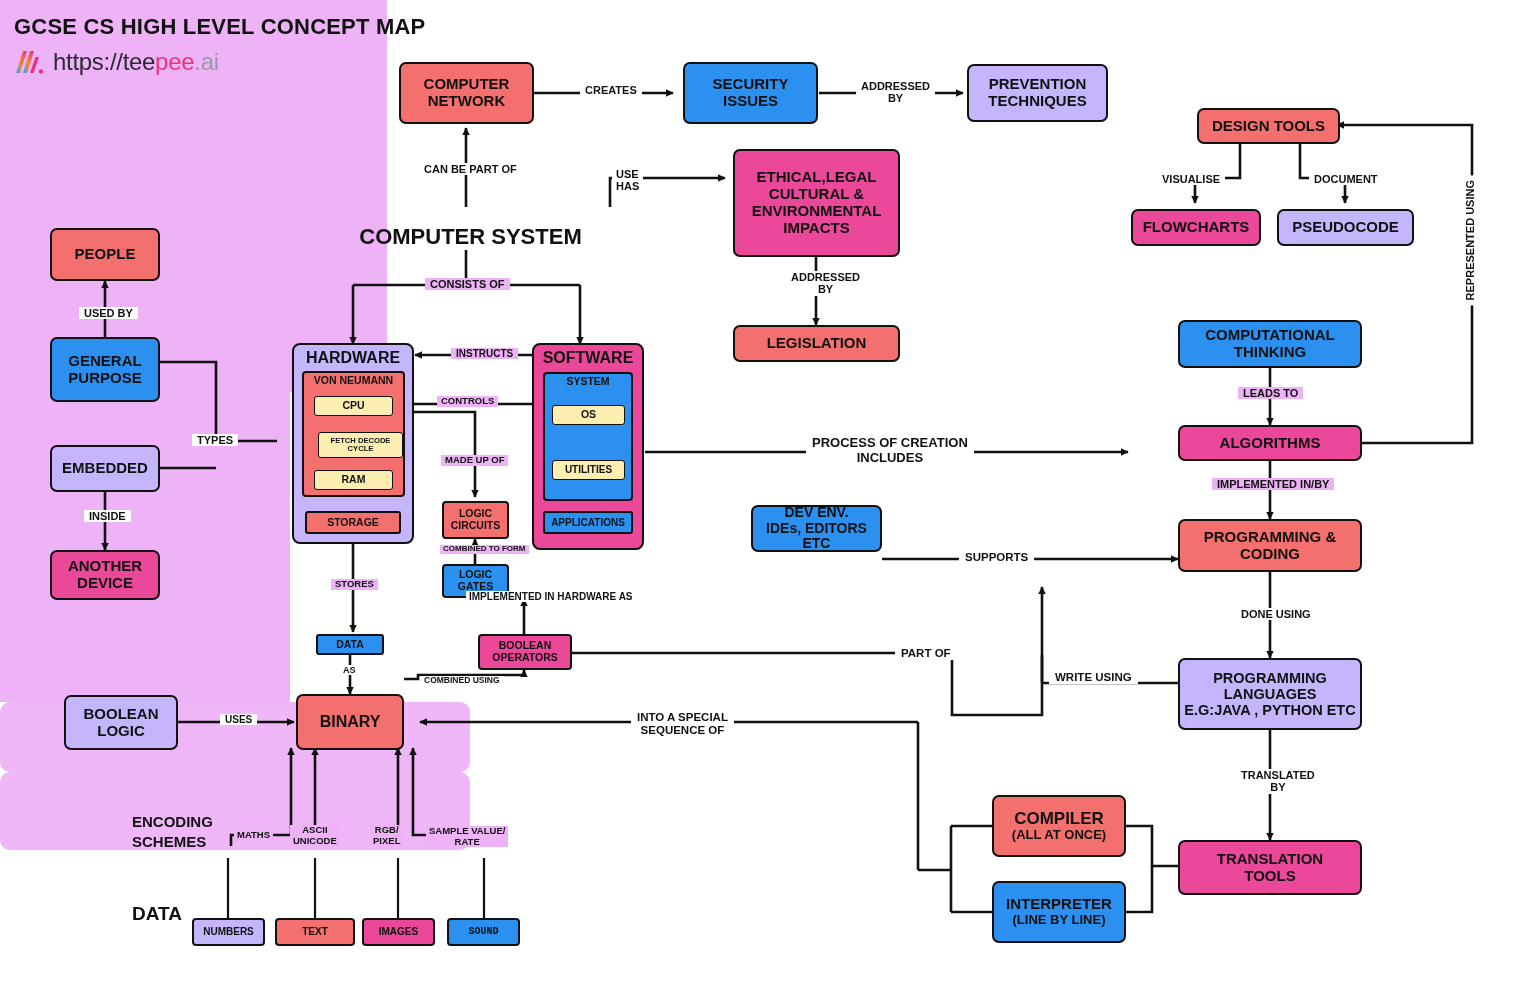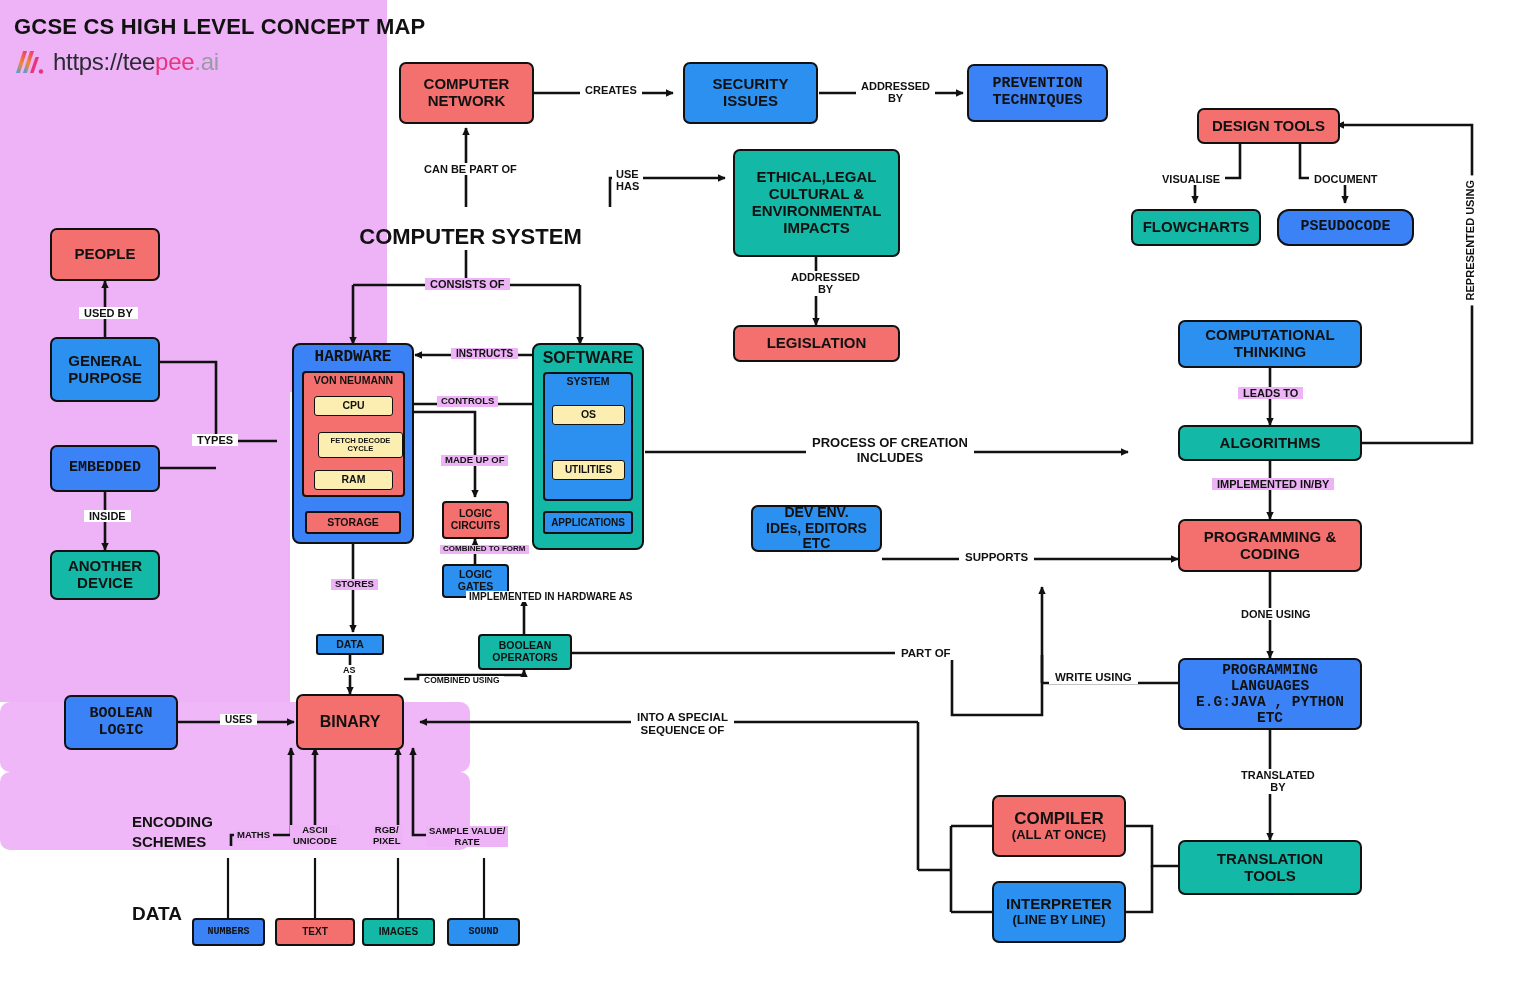--- a/index.html
+++ b/index.html
@@ -14,22 +14,22 @@
   #logo .url{font-size:24px;letter-spacing:-.3px;color:#3c3c45;white-space:nowrap;}
   #logo .url .b1{color:#2a2a33;}
   #logo .url .b2{color:#e8337f;}
   #logo .url .b3{color:#9a9aa6;}
   
   .node{position:absolute;box-sizing:border-box;border:2.5px solid #111;border-radius:7px;
         display:flex;align-items:center;justify-content:center;text-align:center;
         font-weight:bold;line-height:1.12;color:#111;padding:2px 4px;}
   .red{background:#f4706e;}
   .blue{background:#2b90f0;}
-  .green{background:#3b82f6;font-family:Liberation Mono, monospace;}
-  .yellow{background:#14b8a6;}
+  .green{background:#c4b5fd;}
+  .yellow{background:#ec4899;}
   .cream{background:#fbeeb0;}
   .violetzone{background:#eeb3f6;border:none;border-radius:0;}
   .violetband{background:#efb7f7;border:none;border-radius:10px;}
   .zonetitle{position:absolute;font-weight:bold;color:#111;}
   .lbl{position:absolute;font-weight:bold;color:#111;text-align:center;
        line-height:1.12;background:#ffffff;white-space:pre;}
   .lbl.onviolet{background:#eeb3f6;}
   .lbl.nobg{background:transparent;}
   .vert{writing-mode:vertical-rl;transform:rotate(180deg);}
 </style>
@@ -175,21 +175,21 @@
 
   <div class="node red" style="left:399px;top:62px;width:135px;height:62px;font-size:15px;white-space:pre-line;">COMPUTER
 NETWORK</div>
   <div class="node blue" style="left:683px;top:62px;width:135px;height:62px;font-size:15px;white-space:pre-line;">SECURITY
 ISSUES</div>
   <div class="node green" style="left:967px;top:64px;width:141px;height:58px;font-size:15px;white-space:pre-line;">PREVENTION
 TECHNIQUES</div>
 
   <div class="node red" style="left:1197px;top:108px;width:143px;height:36px;font-size:15px;">DESIGN TOOLS</div>
   <div class="node yellow" style="left:1131px;top:209px;width:130px;height:37px;font-size:15px;">FLOWCHARTS</div>
-  <div class="node green" style="left:1277px;top:209px;width:137px;height:37px;font-size:15px;border-radius:12px;">PSEUDOCODE</div>
+  <div class="node green" style="left:1277px;top:209px;width:137px;height:37px;font-size:15px;">PSEUDOCODE</div>
 
   <div class="node yellow" style="left:733px;top:149px;width:167px;height:108px;font-size:15px;white-space:pre-line;">ETHICAL,LEGAL
 CULTURAL &amp;
 ENVIRONMENTAL
 IMPACTS</div>
   <div class="node red" style="left:733px;top:325px;width:167px;height:37px;font-size:15px;">LEGISLATION</div>
 
   <div class="node red" style="left:50px;top:228px;width:110px;height:53px;font-size:15px;">PEOPLE</div>
   <div class="node blue" style="left:50px;top:337px;width:110px;height:65px;font-size:15px;white-space:pre-line;">GENERAL
 PURPOSE</div>

